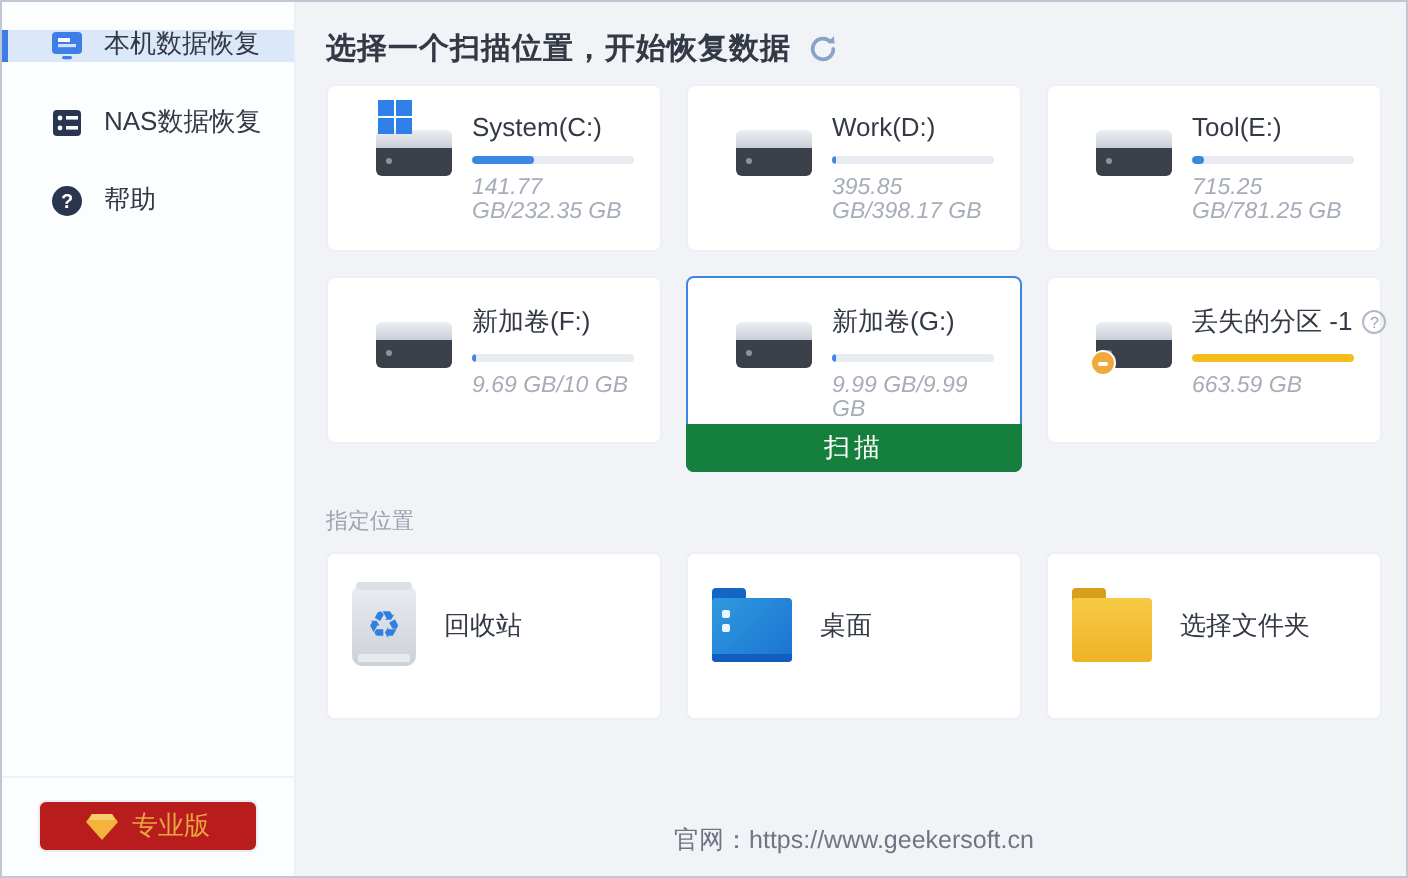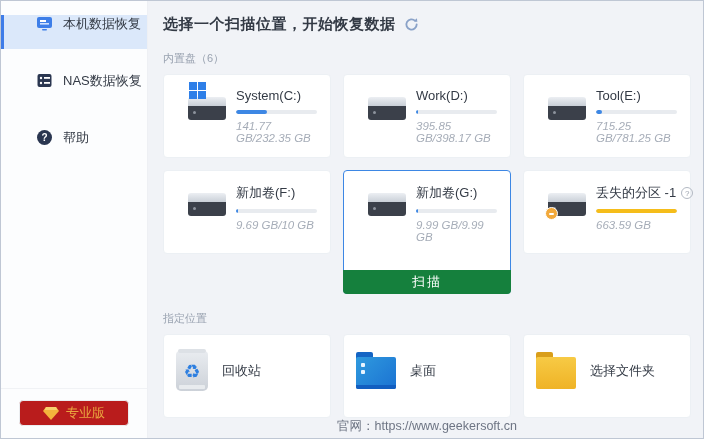--- a/index.html
+++ b/index.html
@@ -7,21 +7,21 @@
   .window {
     width:704px; height:439px; display:flex; background:#f1f3f7;
     border:1px solid #bfc7d4; overflow:hidden;
   }
   
   .sidebar {
     width:147px; background:#fcfdfe; border-right:1px solid #eef0f4;
     display:flex; flex-direction:column; padding-top:14px; flex-shrink:0;
   }
   .side-item {
-    height:34px; display:flex; align-items:flex-start; padding-left:32px;
+    height:16px; display:flex; align-items:flex-end; padding-left:21px;
     margin-bottom:23px; font-size:13px; color:#333a45; cursor:pointer;
     border-left:3px solid transparent; position:relative;
   }
   .side-item.selected { background:#dbe8fa; border-left:3px solid #3e7ce8; }
   .side-item .ic { width:17px; height:17px; margin-right:10px; display:inline-flex; align-items:center; justify-content:center; }
   .sidebar-footer { margin-top:auto; border-top:1px solid #f0f2f5; padding:11px 18px 12px 18px; }
   .pro-btn {
     width:100%; height:26px; background:#b91c1c; border:1px solid #ebedf0; border-radius:4px;
     display:flex; align-items:center; justify-content:center; gap:7px; cursor:pointer;
     font-size:13px; color:#e9a53f; font-family:inherit;
@@ -30,21 +30,21 @@
   .main { flex:1; display:flex; flex-direction:column; padding:14px 14px 0 15px; position:relative; }
   .title-row { display:flex; align-items:center; gap:8px;font-family:Liberation Mono, monospace; }
   .title-row h1 { font-size:15px; font-weight:700; color:#333a45; letter-spacing:.5px; }
   .refresh { width:15px; height:15px; cursor:pointer; display:inline-flex; }
   .section-label { font-size:11px; color:#99a2b0; margin-top:17px; }
   .grid { display:grid; grid-template-columns:repeat(3,168px); gap:12px; margin-top:8px; align-items:start; }
   .card {
     width:168px; height:84px; background:#fff; border:1px solid #ecf0f4; border-radius:4px;
     position:relative; cursor:pointer;
   }
-  .card.selected { border:1px solid #3d87e4; height:124px; }
+  .card.selected { border:1px solid #3d87e4; height:98px; }
   .card-inner { display:flex; padding:13px 13px 0 24px; }
   .icon-wrap { width:48px; position:relative; flex-shrink:0; padding-top:9px; }
   
   .hdd { width:38px; height:23px; position:relative; }
   .hdd .top { height:9px; background:linear-gradient(#eceff3,#c9cfd7); border-radius:3px 3px 0 0; }
   .hdd .bodyp { height:14px; background:#3b404a; border-radius:0 0 3px 3px; position:relative; }
   .hdd .bodyp::after { content:""; position:absolute; left:5px; top:5px; width:3px; height:3px; border-radius:50%; background:#8d939d; }
   .win-logo { position:absolute; top:-6px; left:1px; width:17px; height:17px;
     display:grid; grid-template-columns:8px 8px; grid-template-rows:8px 8px; gap:1px; }
   .win-logo span { background:#2e7fe8; }
@@ -141,21 +141,20 @@
     <div class="title-row">
       <h1>选择一个扫描位置，开始恢复数据</h1>
       <span class="refresh">
         <svg width="15" height="15" viewBox="0 0 16 16">
             <path d="M13.5 8a5.5 5.5 0 1 1-1.6-3.9" fill="none" stroke="#8aa2c8" stroke-width="2" stroke-linecap="round"></path>
             <polygon points="13.8,1.2 14.2,5.2 10.4,4.2" fill="#8aa2c8"></polygon>
           </svg>
       </span>
     </div>
 
-    <div class="section-label">内置盘（6）</div>
     <div class="grid" id="drives-grid">
         <div class="card">
           <div class="card-inner">
             <div class="icon-wrap">
               <div class="hdd">
                 <div class="top"></div>
                 <div class="bodyp"></div>
               </div>
               <div class="win-logo">
                 <span></span>

